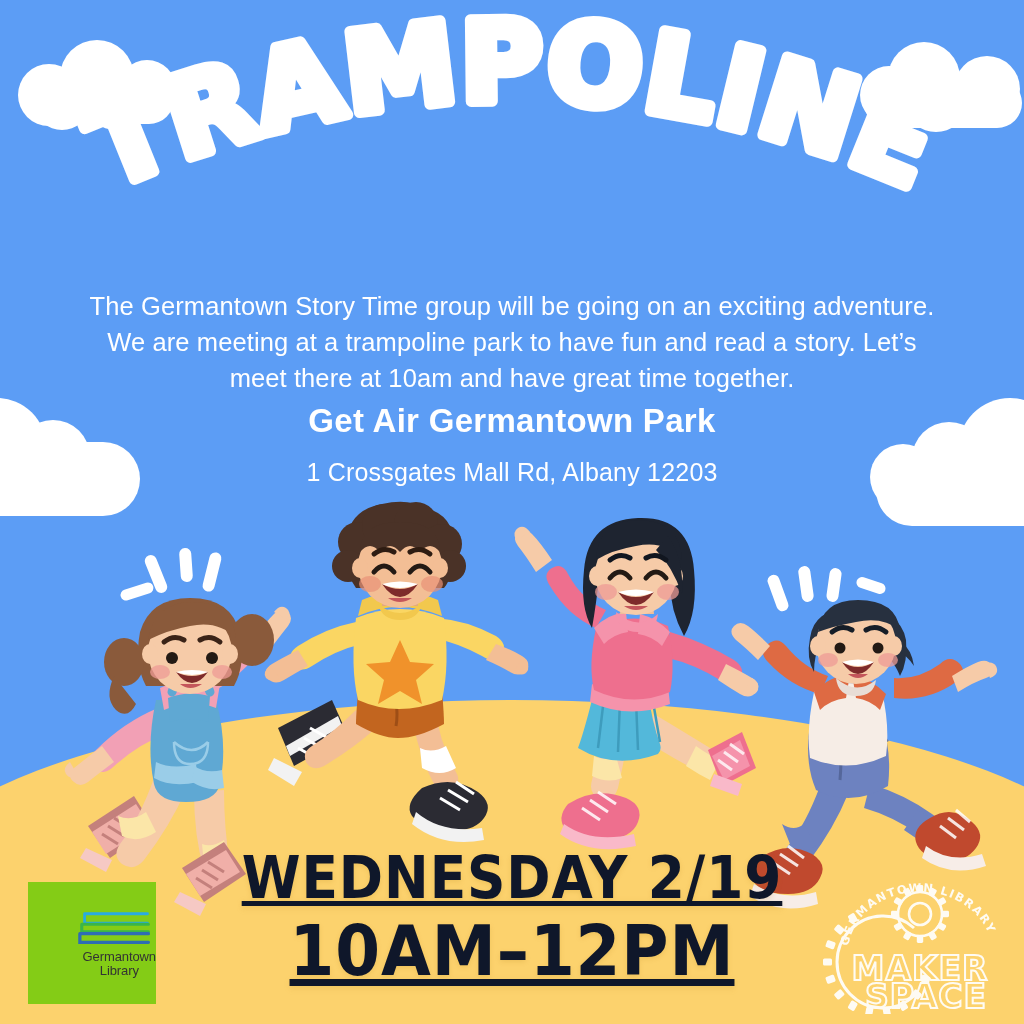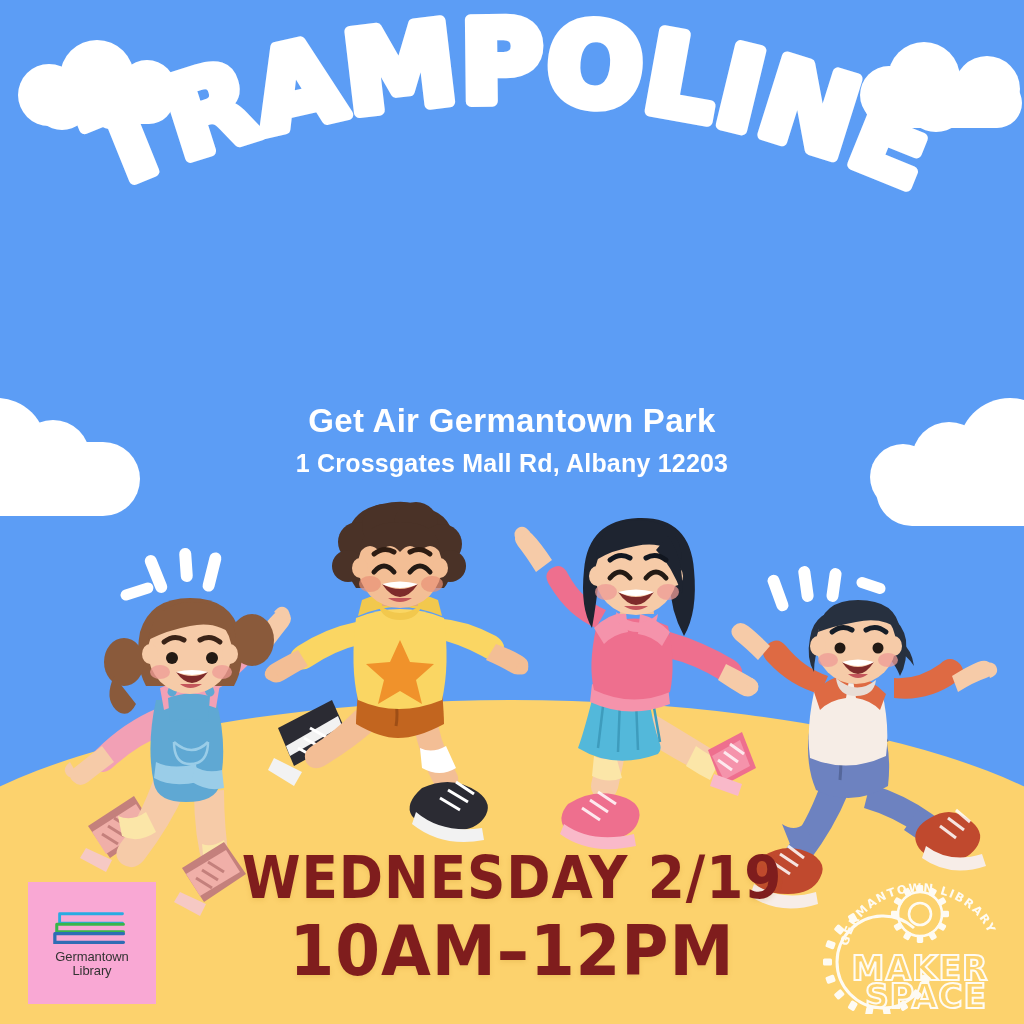--- a/index.html
+++ b/index.html
@@ -74,39 +74,40 @@
   }
 
   .venue{
     position:absolute;left:0;right:0;top:400px;
     text-align:center;color:#FFFFFF;
   }
   .venue .v1{
     font-size:33px;font-weight:700;line-height:1.25;letter-spacing:.3px;
   }
   .venue .v2{
-    font-size:25px;font-weight:700;line-height:1.45;letter-spacing:.2px;margin-top:4px;
+    font-size:25px;font-weight:400;line-height:1.45;letter-spacing:.2px;margin-top:13px;
   }
 
   
   .when{
     position:absolute;left:0;right:0;top:848px;
-    text-align:center;color:#7f1d1d;
+    text-align:center;color:#0f172a;
     font-family:"DejaVu Sans", sans-serif;
     font-weight:700;
     text-shadow:0 2px 6px rgba(180,130,20,.18);
+    text-decoration:underline;
   }
   .when .d1{font-size:58px;line-height:1.05;letter-spacing:1px;transform:scaleX(.92);display:block;}
   .when .d2{font-size:70px;line-height:1.05;letter-spacing:1px;transform:scaleX(.92);display:block;margin-top:6px;}
 
   
   .logo{
     position:absolute;left:28px;top:882px;
-    width:128px;height:122px;background:#f9a8d4;
-    display:flex;flex-direction:column;align-items:center;justify-content:center;
+    width:128px;height:122px;background:#84cc16;
+    display:flex;flex-direction:column;align-items:flex-end;justify-content:center;
     gap:2px;
   }
   .logo .books{width:78px;height:40px;}
   .logo .lname{
     text-align:center;color:#333333;
     font-size:13px;line-height:14px;font-weight:400;letter-spacing:-.1px;
   }
 
   
   .maker{position:absolute;right:14px;bottom:10px;width:188px;height:140px;opacity:.92;}
@@ -167,20 +168,25 @@
       </defs>
       <text>
         <textPath href="#archpath" startOffset="50%" text-anchor="middle">
           <tspan>TRAMPOLINE</tspan>
         </textPath>
       </text>
     </svg>
   </div>
 
 
+  <div class="blurb">
+    <div>The Germantown Story Time group will be going on an exciting adventure.</div>
+    <div>We are meeting at a trampoline park to have fun and read a story. Let’s</div>
+    <div>meet there at 10am and have great time together.</div>
+  </div>
 
   <div class="venue">
     <div class="v1">Get Air Germantown Park</div>
     <div class="v2">1 Crossgates Mall Rd, Albany 12203</div>
   </div>
 
   <div class="sparks" style="left:118px;top:548px;width:110px;height:62px;">
     <i style="left:2px;top:38px;width:34px;height:11px;transform:rotate(-18deg);"></i>
     <i style="left:32px;top:6px;width:12px;height:40px;transform:rotate(-22deg);"></i>
     <i style="left:62px;top:0px;width:12px;height:34px;transform:rotate(-4deg);"></i>

